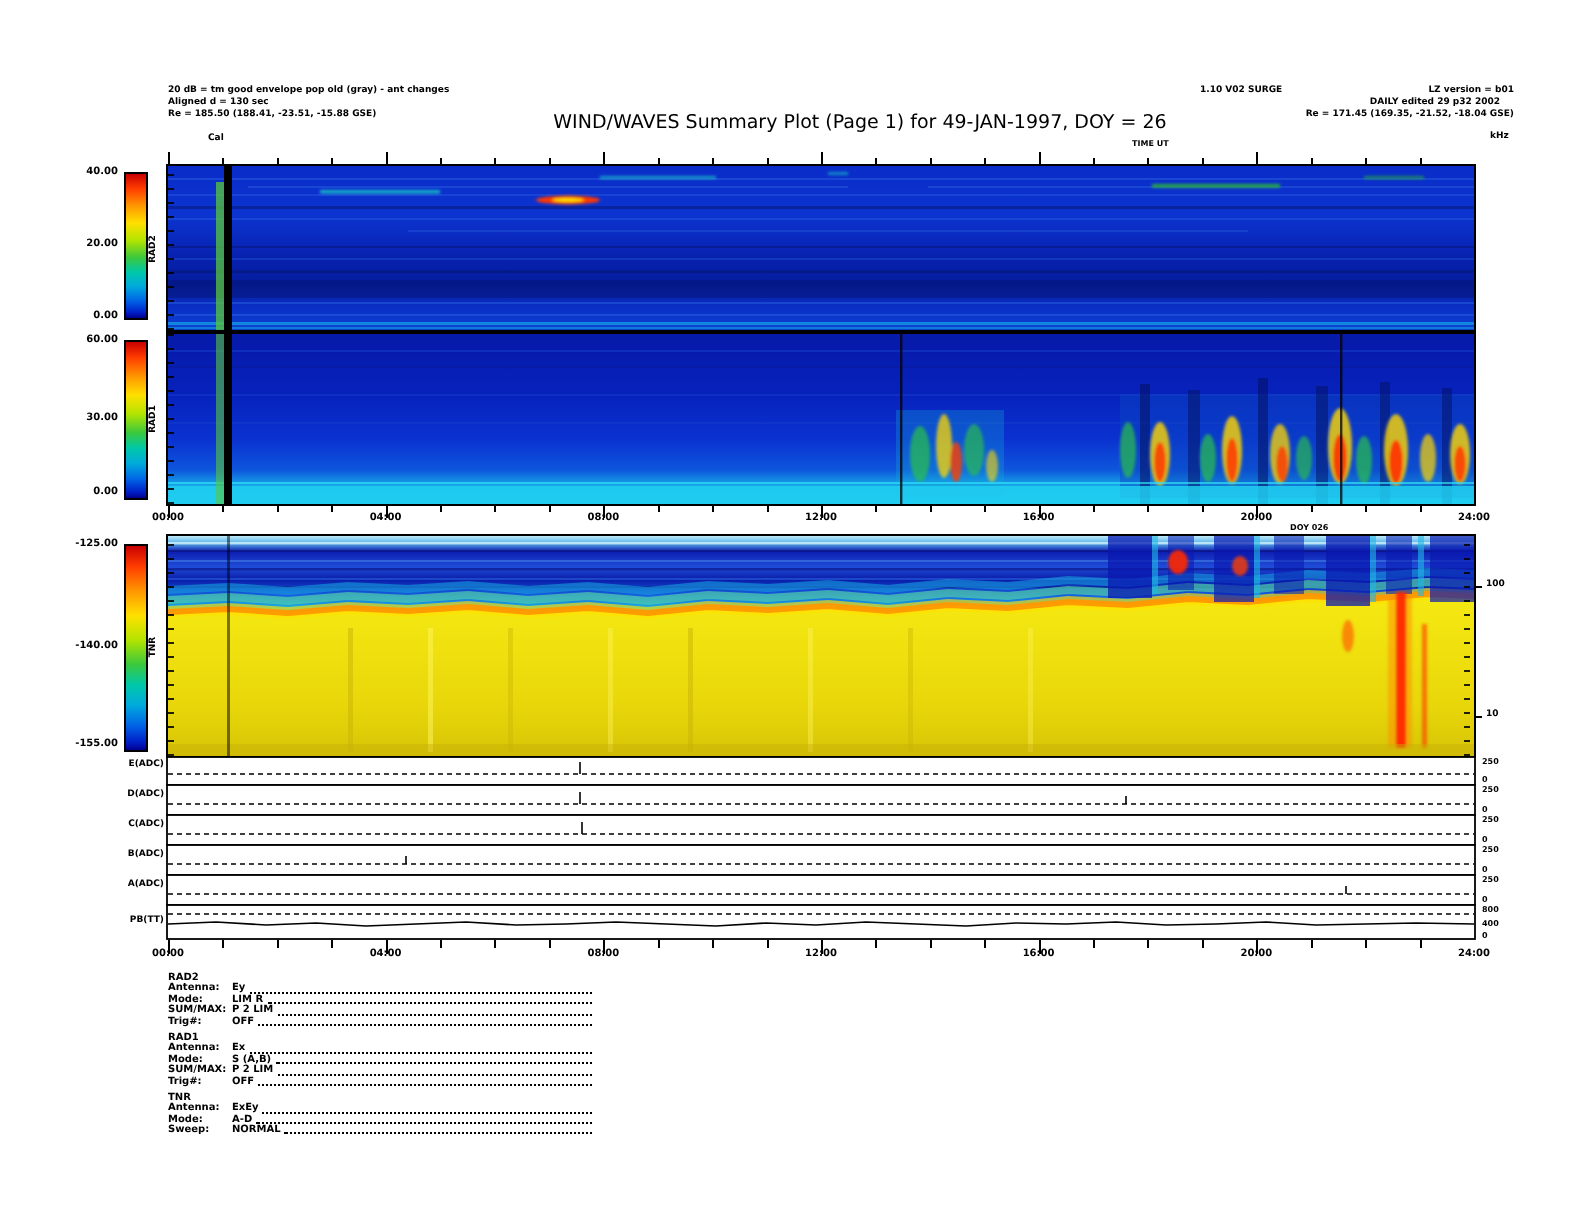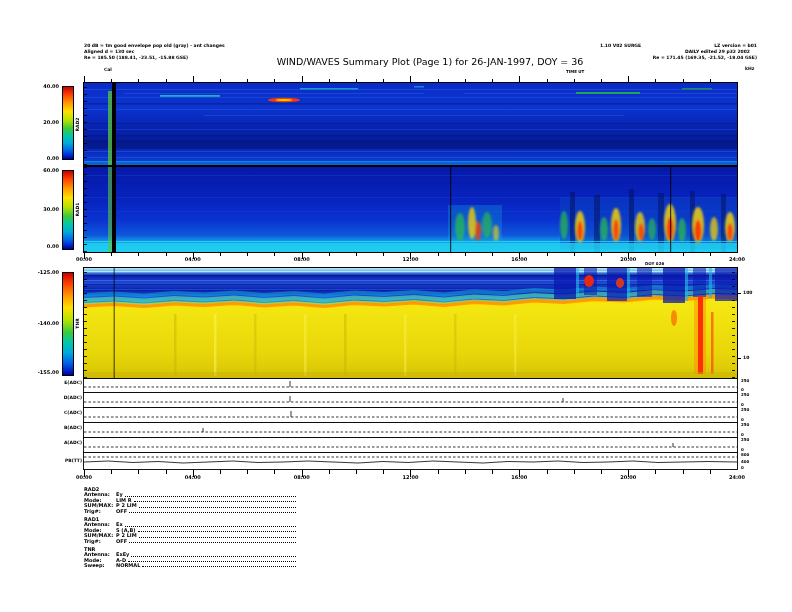--- a/index.html
+++ b/index.html
@@ -35,21 +35,21 @@
 </style>
 </head>
 <body>
 
 <div id="shot">
 
   <div class="abs t45" style="left:84px;top:43px">20 dB = tm good envelope pop old (gray) - ant changes</div>
   <div class="abs t45" style="left:84px;top:49px">Aligned d = 130 sec</div>
   <div class="abs t45" style="left:84px;top:55px">Re = 185.50 (188.41, -23.51, -15.88 GSE)</div>
 
-  <div class="abs title ctr" style="left:100px;top:56px;width:660px">WIND/WAVES Summary Plot (Page 1) for 26-JAN-1997, DOY = 36</div>
+  <div class="abs title ctr" style="left:100px;top:56px;width:660px">WIND/WAVES Summary Plot (Page 1) for 49-JAN-1997, DOY = 26</div>
 
   <div class="abs t45" style="left:600px;top:43px">1.10 V02 SURGE</div>
   <div class="abs t45 rgt" style="left:660px;top:43px;width:97px">LZ version = b01</div>
   <div class="abs t45 rgt" style="left:600px;top:49px;width:150px">DAILY edited 29 p32 2002</div>
   <div class="abs t45 rgt" style="left:600px;top:55px;width:157px">Re = 171.45 (169.35, -21.52, -18.04 GSE)</div>
 
   <div class="abs t4" style="left:566px;top:69px">TIME UT</div>
   <div class="abs t45" style="left:745px;top:66px">kHz</div>
   <div class="abs t45" style="left:104px;top:67px">Cal</div>
 

